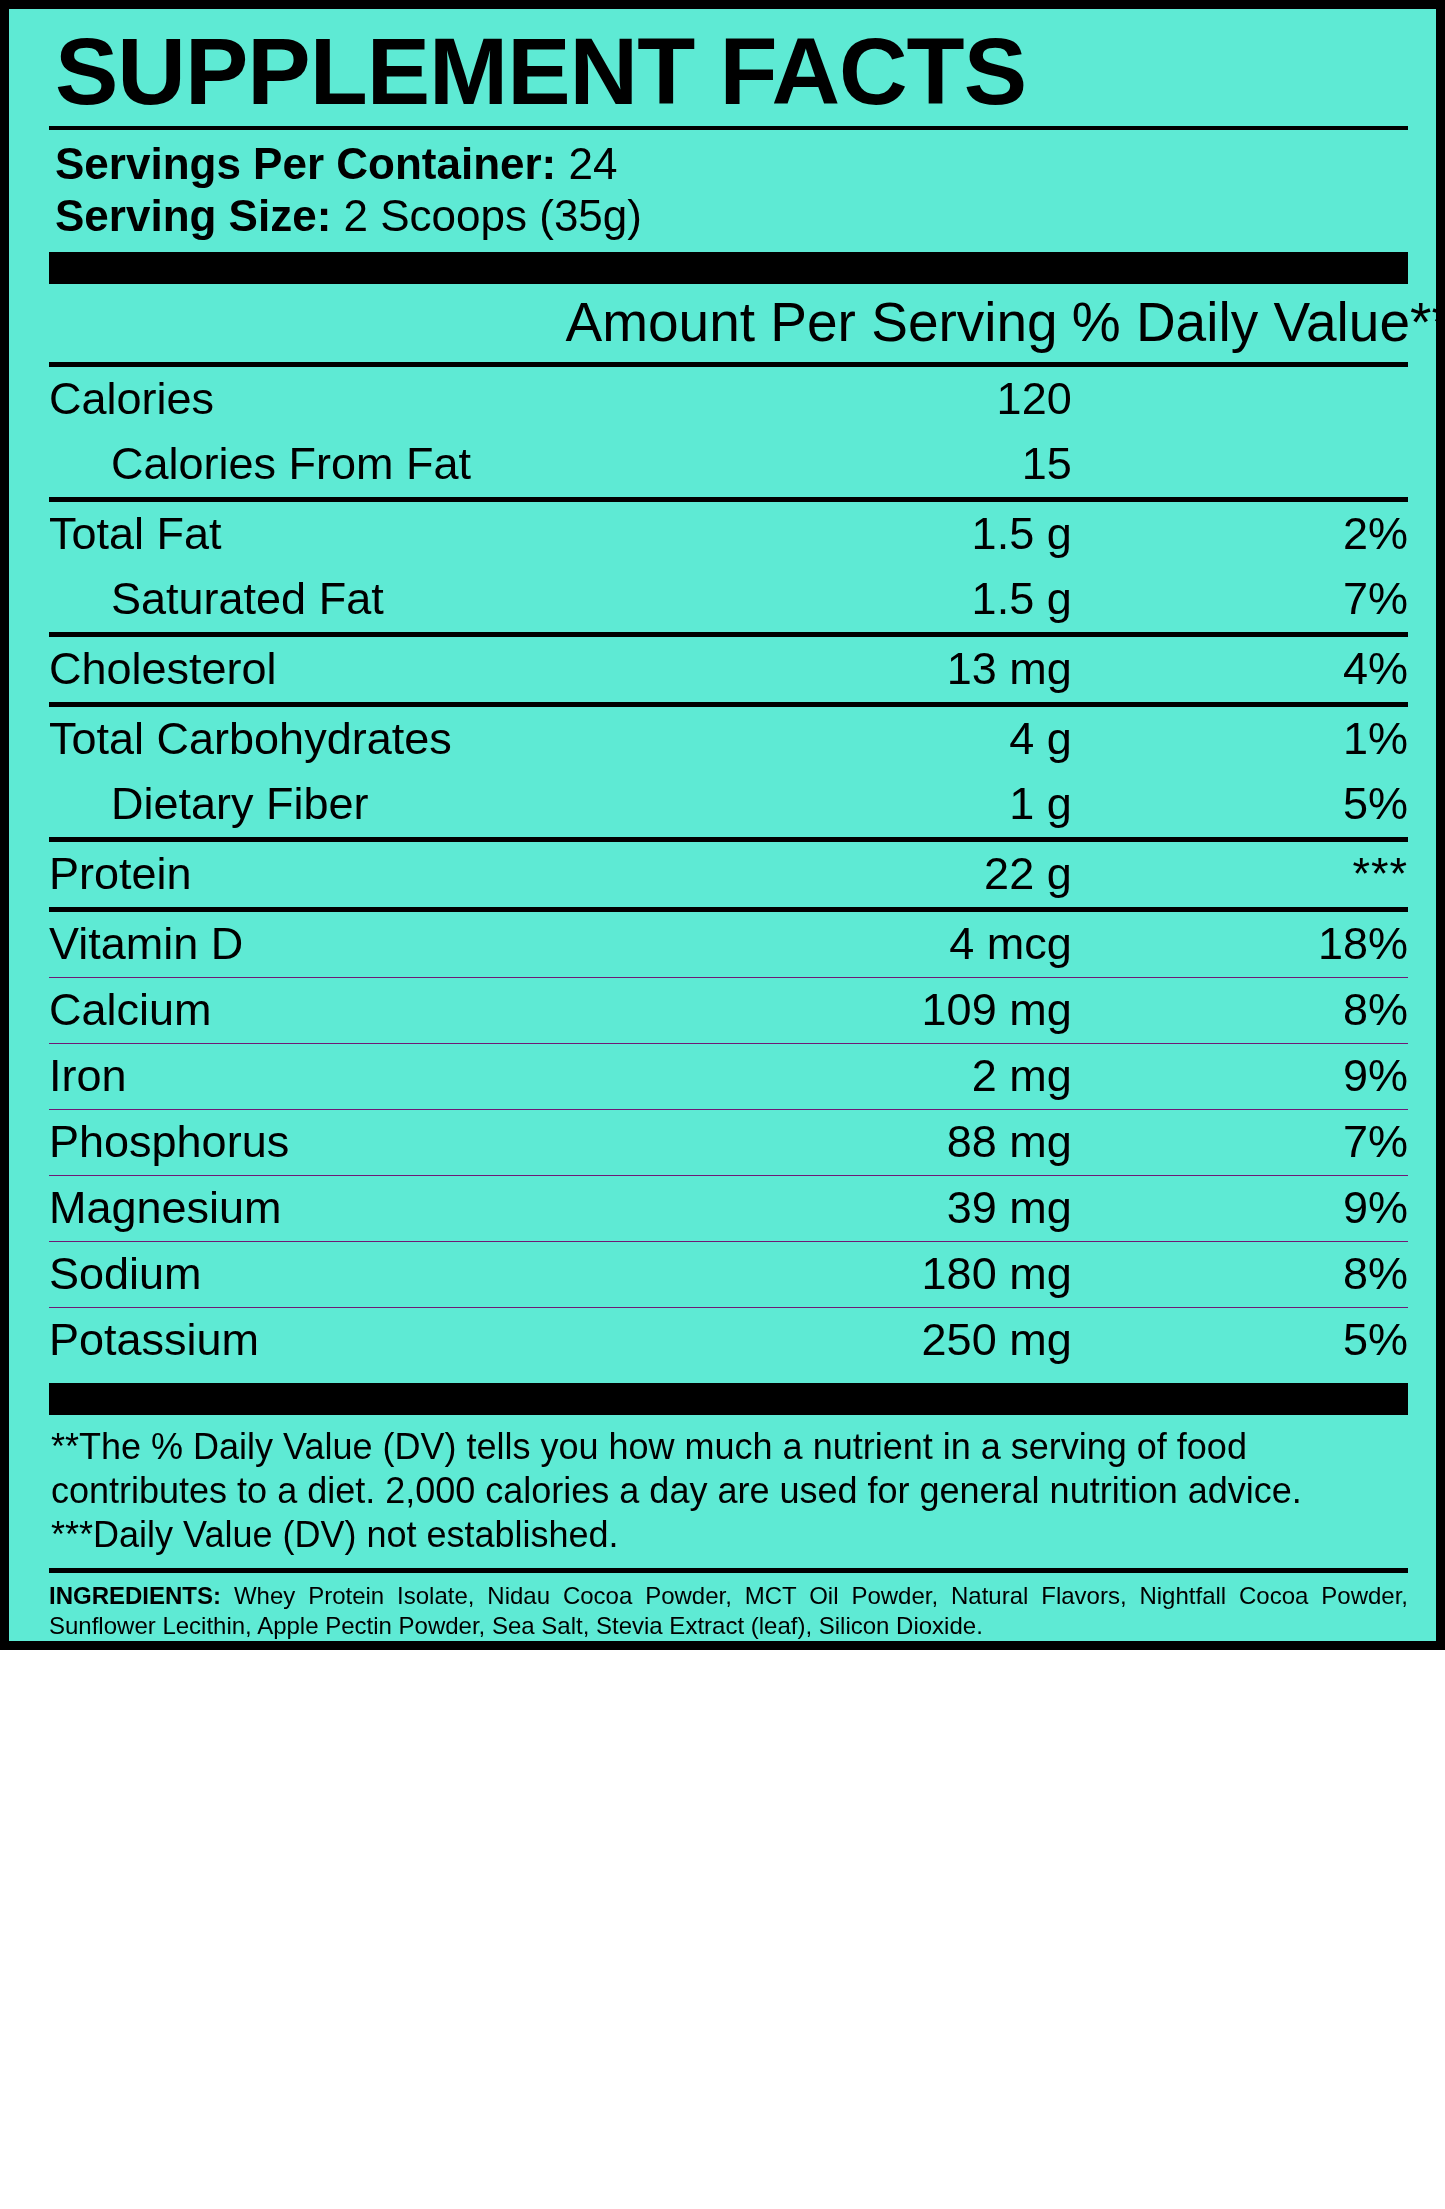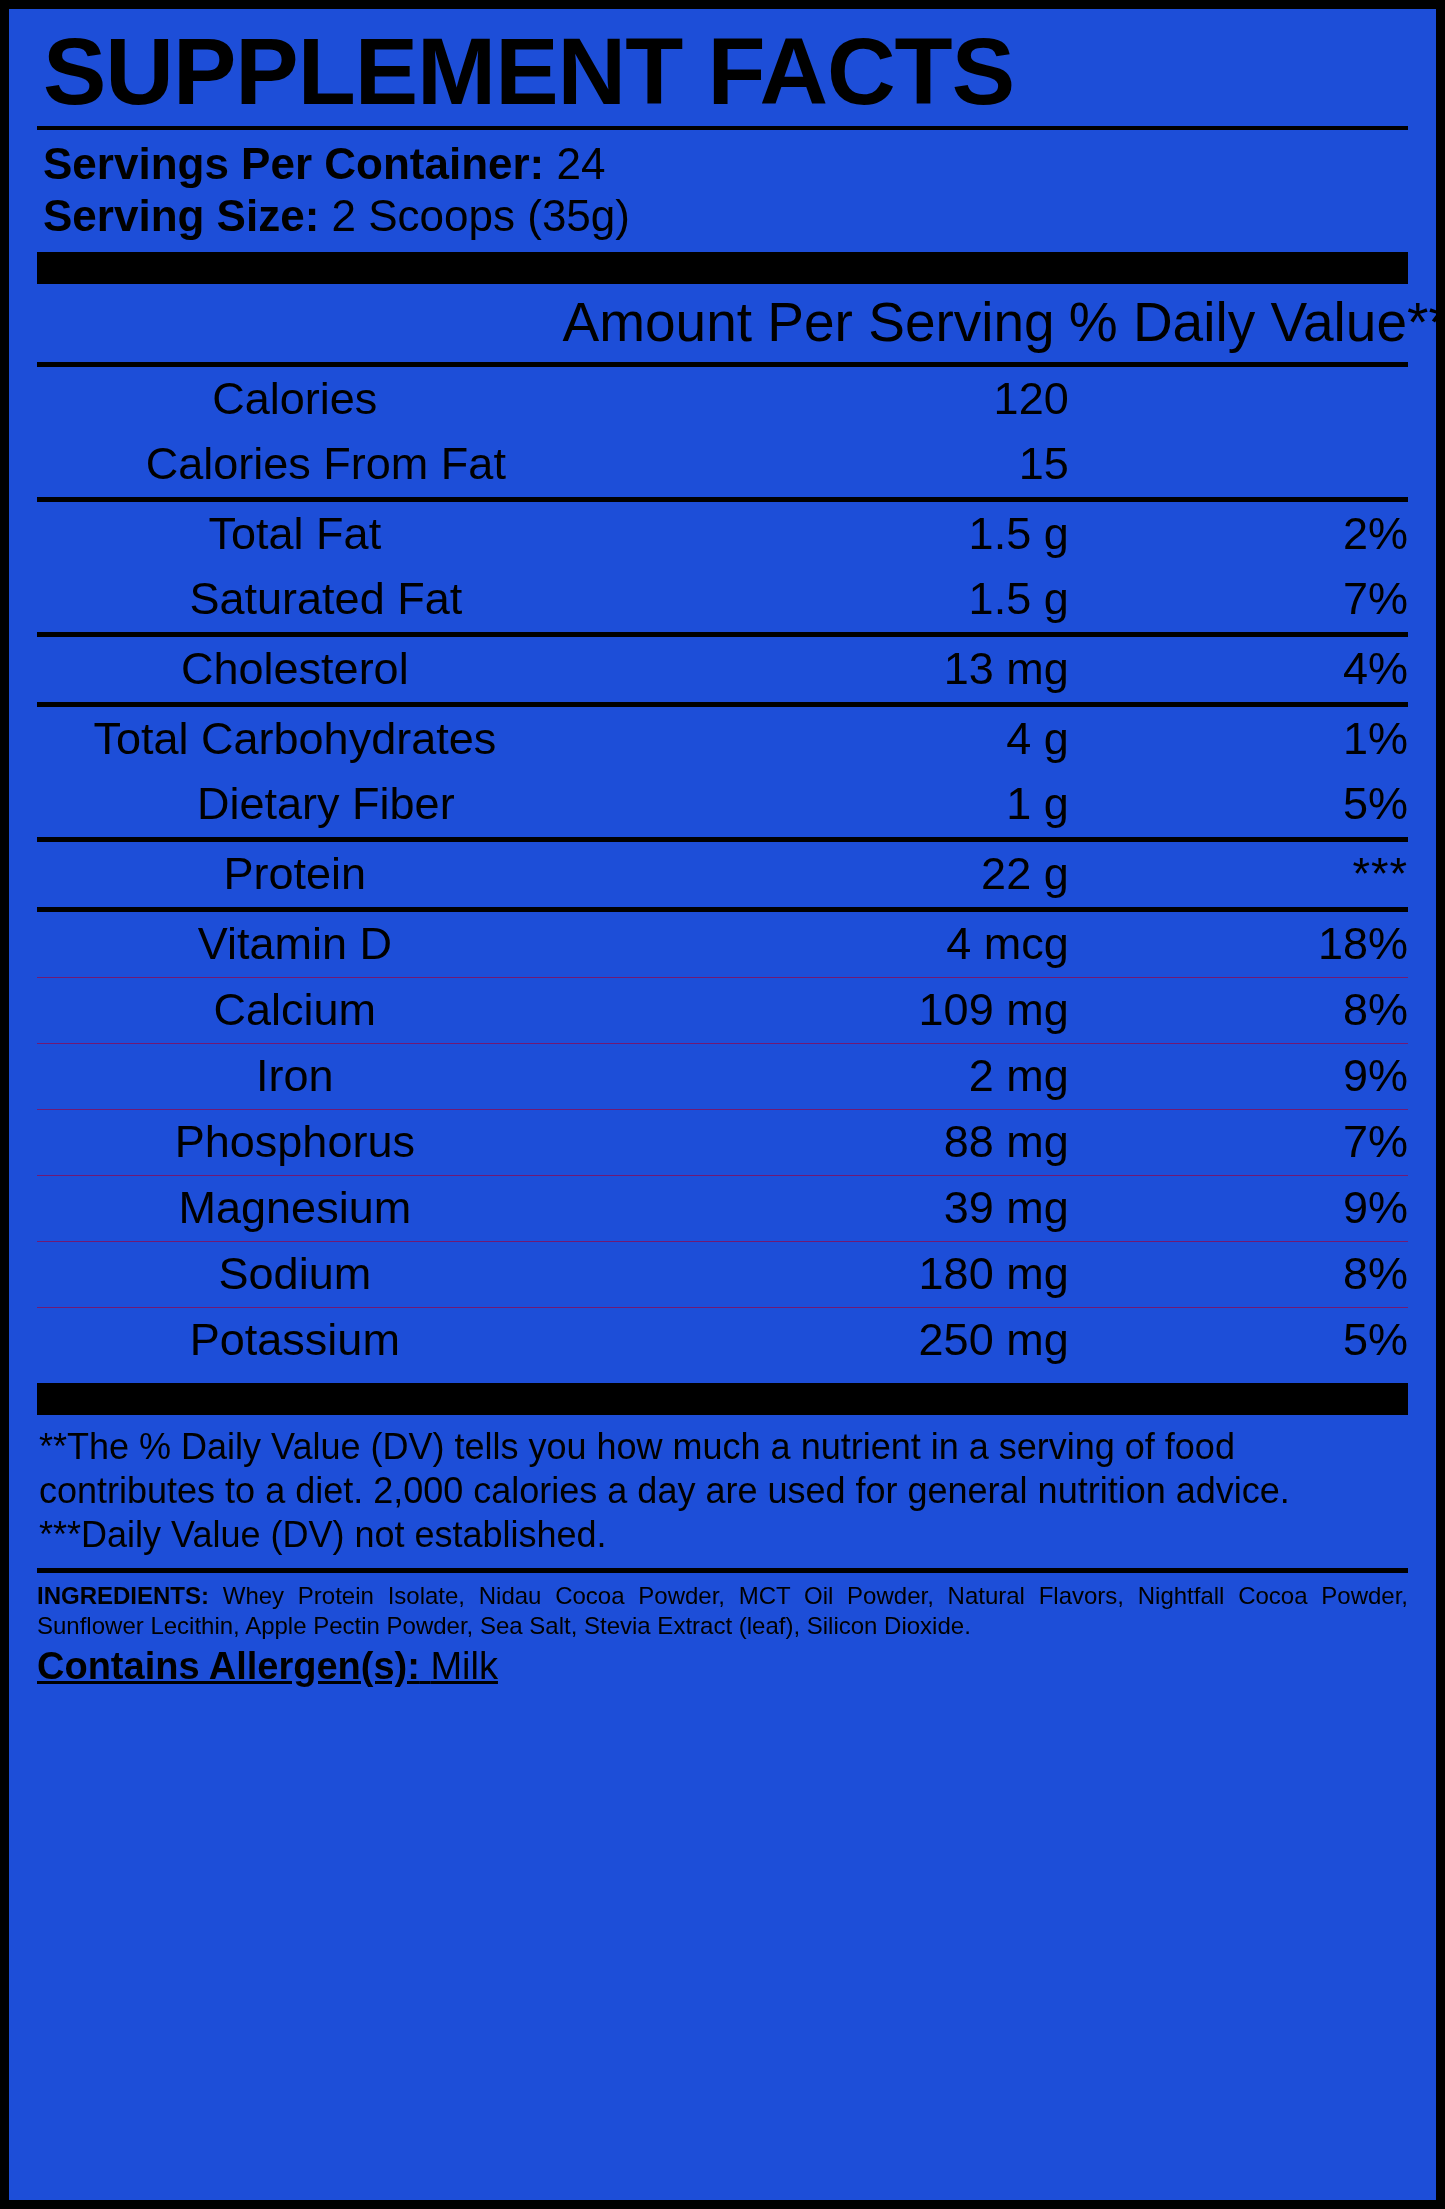--- a/index.html
+++ b/index.html
@@ -7,25 +7,25 @@
     padding: 0;
     background: #ffffff;
   }
   body {
     font-family: "Liberation Sans", sans-serif;
     color: #000000;
   }
   .panel {
     position: relative;
     width: 1445px;
-    height: 2209px;
+    height: 1650px;
     box-sizing: border-box;
-    background: #1d4ed8;
+    background: #5eead4;
     border: 9px solid #000000;
-    padding: 10px 28px 0 28px;
+    padding: 10px 28px 0 40px;
   }
   .title {
     font-size: 95px;
     font-weight: bold;
     letter-spacing: -1px;
     line-height: 1.02;
     margin: 4px 0 6px 6px;
     white-space: nowrap;
   }
   .rule-thin {
@@ -52,21 +52,21 @@
     width: 100%;
     border-collapse: collapse;
     table-layout: fixed;
   }
   table.facts td {
     font-size: 45px;
     padding: 6px 0 7px 0;
     vertical-align: bottom;
     white-space: nowrap;
   }
-  td.c-name { width: 38%; text-align: center; padding-left: 4px; }
+  td.c-name { width: 38%; text-align: left; padding-left: 4px; }
   td.c-amt  { width: 37%; text-align: right; padding-right: 36px; }
   td.c-dv   { width: 25%; text-align: right; padding-right: 10px; }
   tr.head td {
     font-size: 55px;
     padding-bottom: 8px;
   }
   tr.head td.c-amt { text-align: right; padding-right: 14px;}
   tr.head td.c-dv { text-align: center; }
   .indent { padding-left: 62px !important; }
   tr.bt-thin td { border-top: 1px solid #701a75; }

